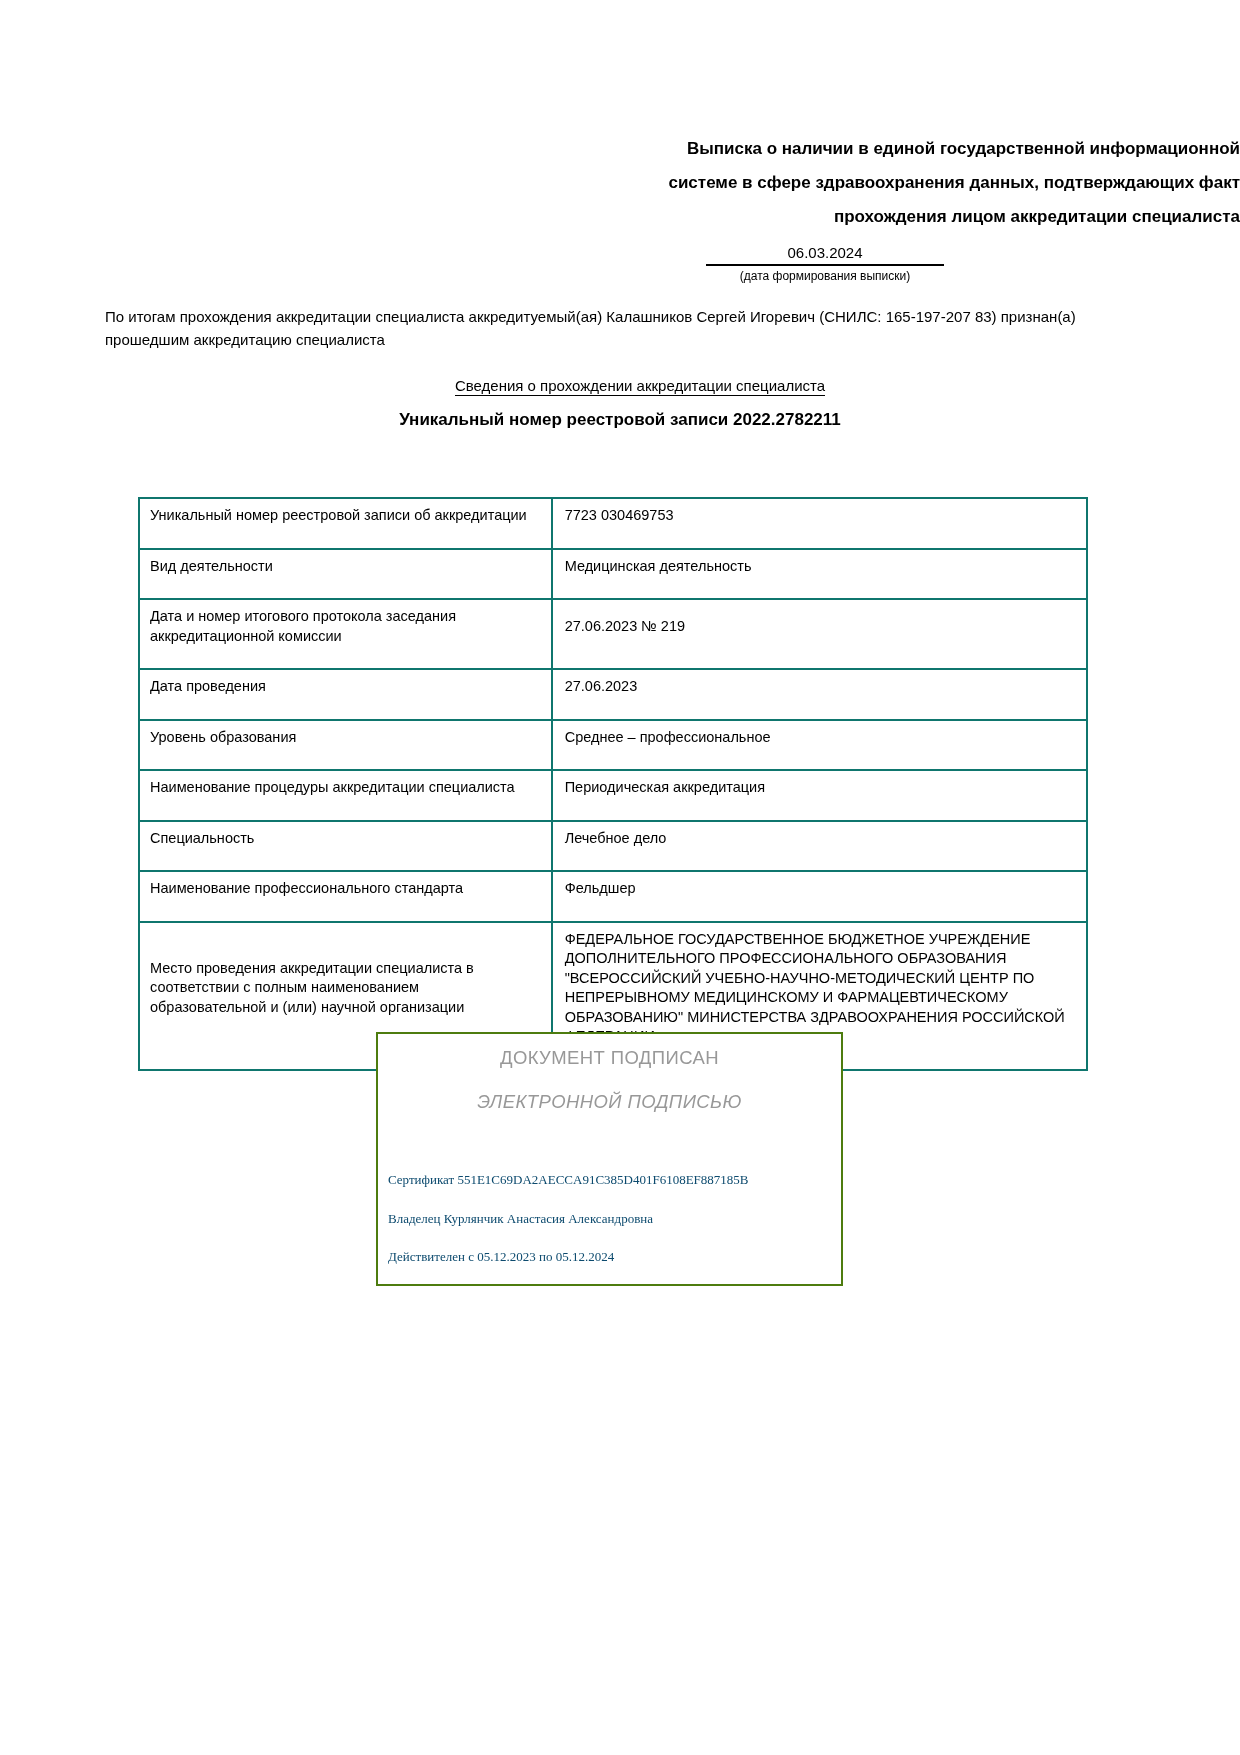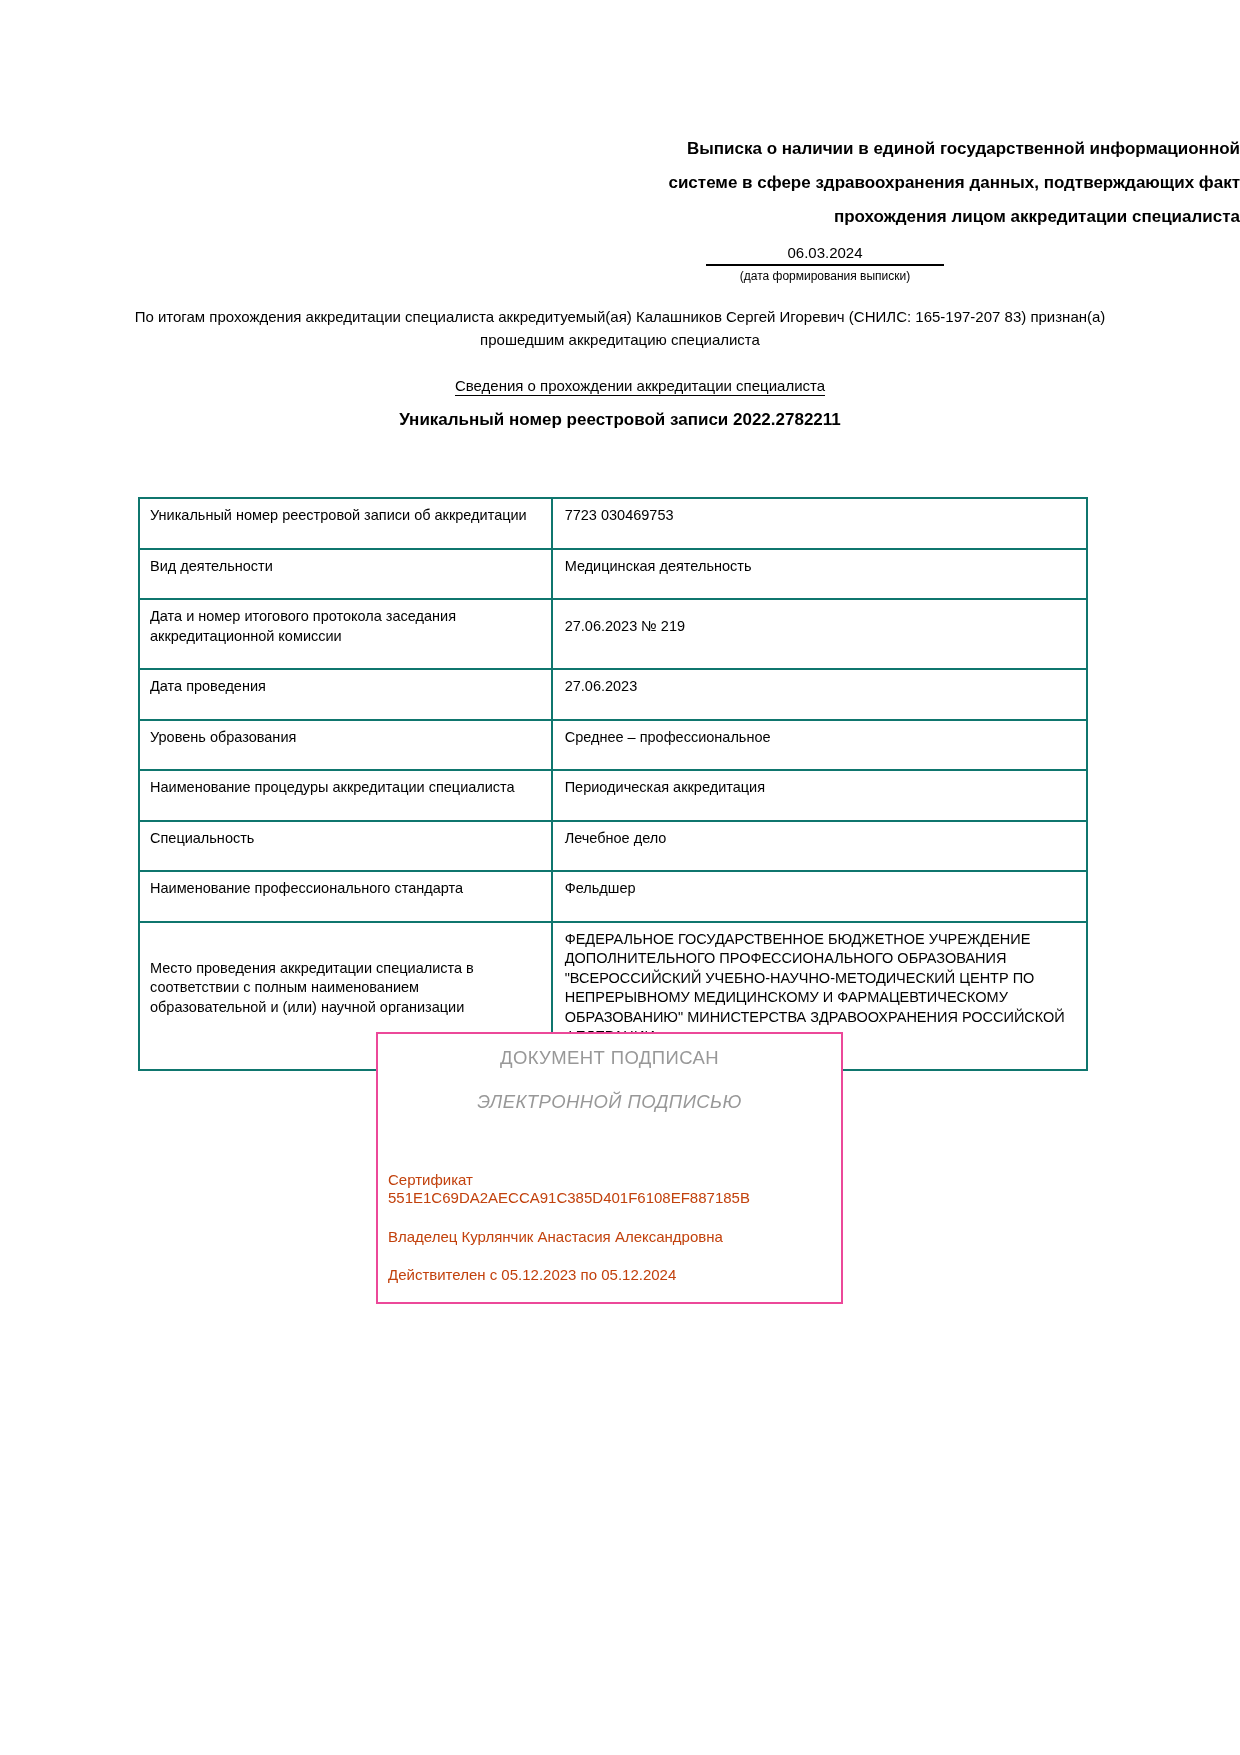--- a/index.html
+++ b/index.html
@@ -43,21 +43,20 @@
     font-size: 12px;
     padding-top: 3px;
   }
 
   
   .intro {
     position: absolute;
     top: 305px;
     left: 105px;
     right: 105px;
-    text-align: center;
     font-size: 15px;
     line-height: 23px;
   }
 
   
   .section-heading {
     position: absolute;
     top: 377px;
     left: 0;
     width: 100%;
@@ -106,36 +105,37 @@
   table.acc-table td.col-label { width: 41%; }
   table.acc-table td.col-value { padding-left: 12px; }
 
   
   .stamp {
     position: absolute;
     top: 1032px;
     left: 376px;
     width: 467px;
     box-sizing: border-box;
-    border: 2px solid #ec4899;
+    border: 2px solid #4d7c0f;
     background: #ffffff;
     padding: 14px 10px 18px 10px;
   }
   .stamp-heading {
     text-align: center;
     font-size: 18.5px;
     line-height: 19px;
     letter-spacing: 0.4px;
     color: #989898;
   }
   .stamp-heading.second { margin-top: 25px; font-style: italic; }
   .stamp-detail {
-    font-size: 15px;
+    font-size: 13px;
     line-height: 18px;
-    color: #c2410c;
+    color: #0c4a6e;
+    font-family: Liberation Serif, serif;
   }
   .stamp-detail.certificate { margin-top: 60px; }
   .stamp-detail.owner { margin-top: 21px; }
   .stamp-detail.validity { margin-top: 20px; }
 </style>
 </head>
 <body>
 
 <div class="page">
 

